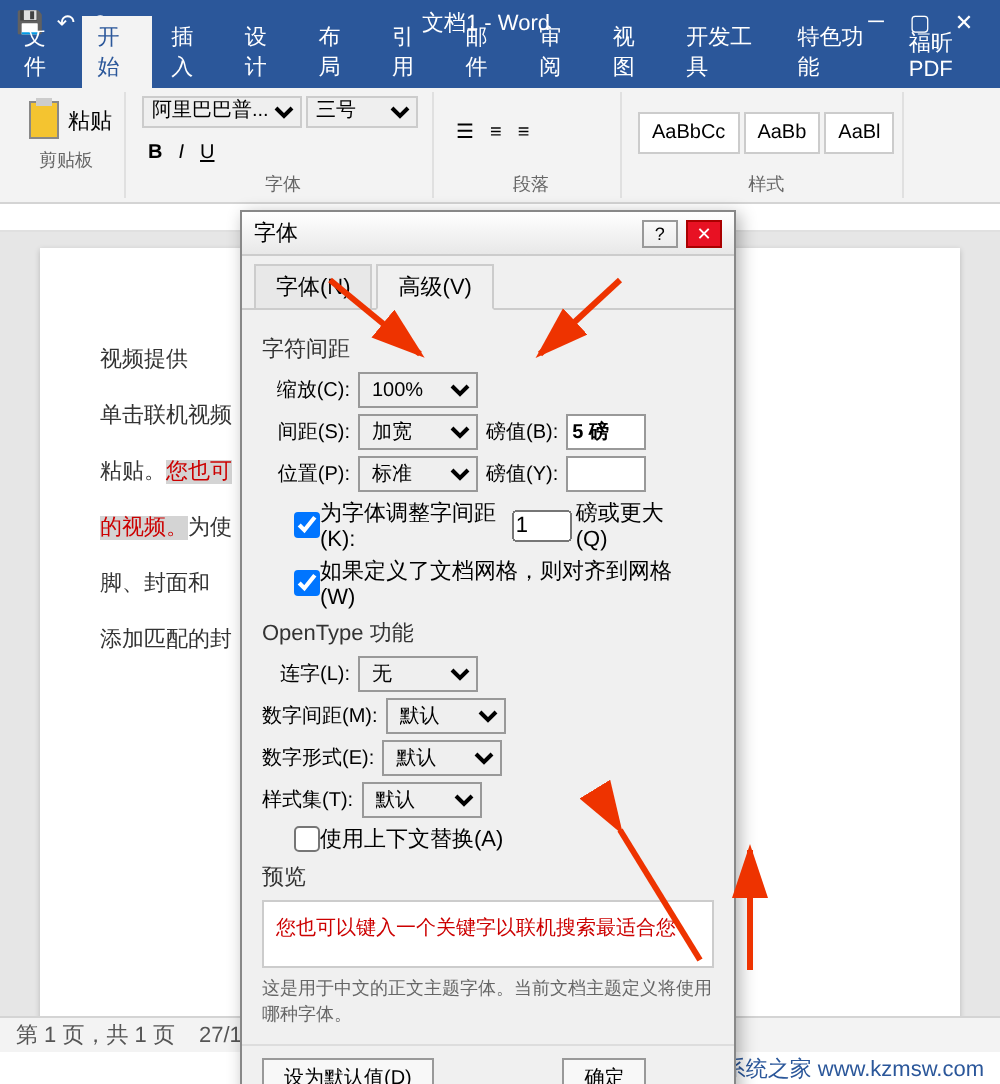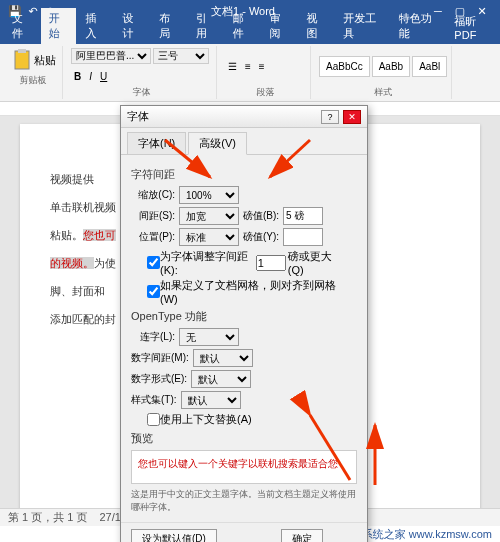--- a/index.html
+++ b/index.html
@@ -154,21 +154,21 @@
   <div class="dialog-body">
     <div class="section-label">字符间距</div>
     <div class="form-row">
       <label>缩放(C):</label>
       <select style="width:60px"><option>100%</option></select>
     </div>
     <div class="form-row">
       <label>间距(S):</label>
       <select style="width:60px"><option>加宽</option></select>
       <label style="min-width:auto">磅值(B):</label>
-      <input type="text" style="width: 40px;" value="5 磅">
+      <input type="text" style="width: 40px; font-weight: bold;" value="5 磅">
     </div>
     <div class="form-row">
       <label>位置(P):</label>
       <select style="width:60px"><option>标准</option></select>
       <label style="min-width:auto">磅值(Y):</label>
       <input type="text" style="width: 40px;" value="">
     </div>
     <div class="chk-row">
       <input type="checkbox" checked="" style="">
       <span>为字体调整字间距(K):</span>

